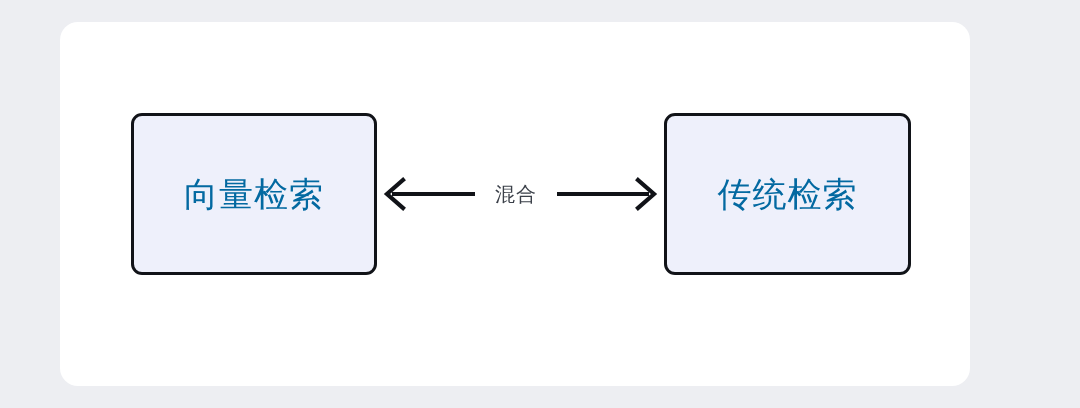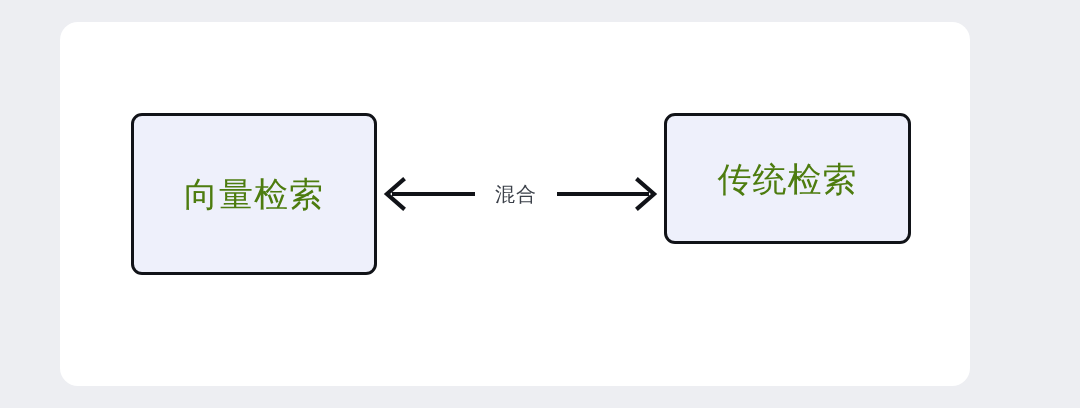--- a/index.html
+++ b/index.html
@@ -31,37 +31,37 @@
     border: 3px solid #111318;
     border-radius: 11px;
     display: flex;
     align-items: center;
     justify-content: center;
   }
 
   .node-label {
     font-size: 34px;
     line-height: 1;
-    color: #4d7c0f;
+    color: #0369a1;
     letter-spacing: 1px;
     white-space: nowrap;
   }
 
   #node-vector-retrieval {
     left: 71px;
     top: 91px;
     width: 246px;
     height: 162px;
   }
 
   #node-traditional-retrieval {
     left: 604px;
     top: 91px;
     width: 247px;
-    height: 131px;
+    height: 162px;
   }
 
   #edge-hybrid {
     position: absolute;
     left: 317px;
     top: 143px;
     width: 287px;
     height: 58px;
   }
 

